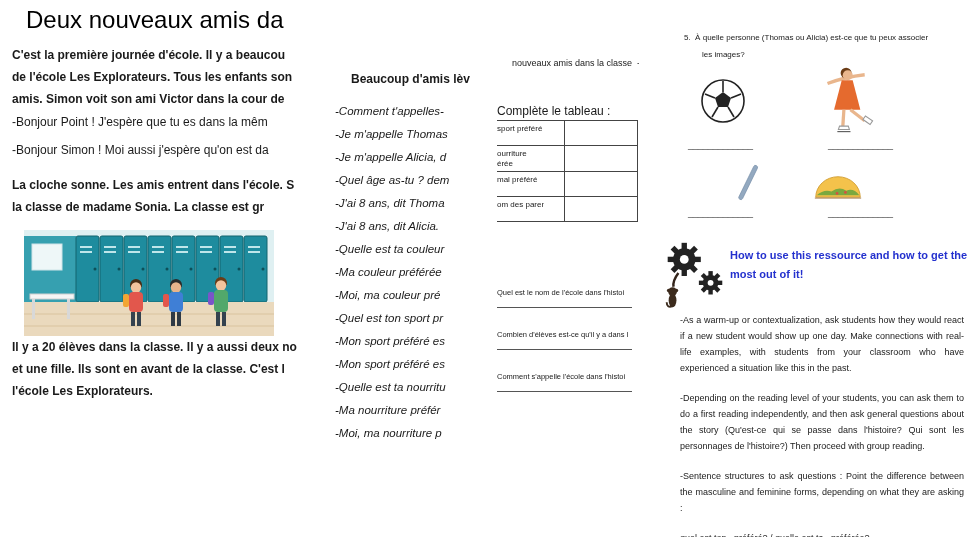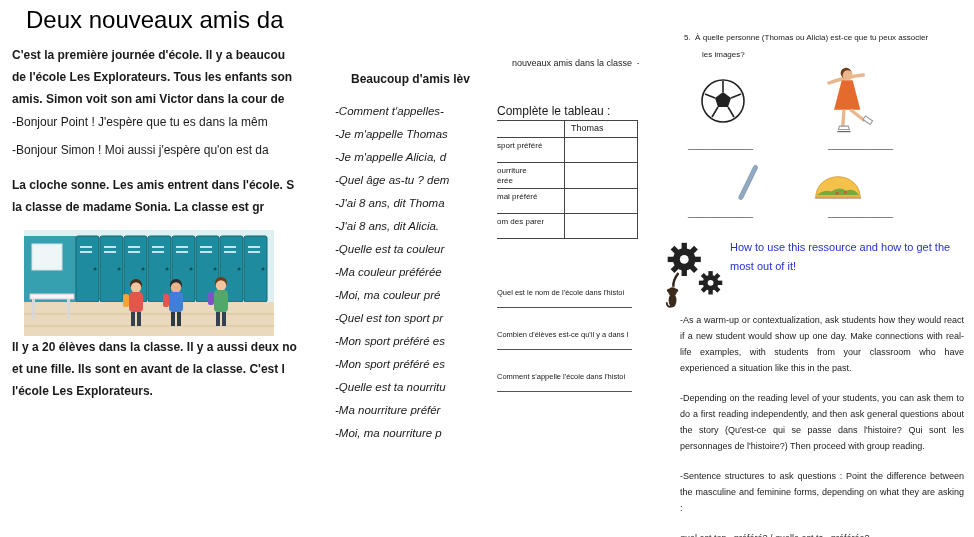--- a/index.html
+++ b/index.html
@@ -36,21 +36,21 @@
   .p3-qs { left:0; top:288px; width:140px; }
   .p3-qa { margin-bottom:22px; }
   .p3-q { font-size:7.5px; white-space:pre; overflow:hidden; }
   .p3-blank { width:135px; height:10px; border-bottom:1px solid #555; }
 
   
   #p4 { left:678px; width:290px; overflow:visible; }
   .p4-q5a { left:6px; top:33px; font-size:8px; white-space:pre; }
   .p4-q5b { left:24px; top:50px; font-size:8px; white-space:pre;text-align:right; }
   .p4-blank { font-size:9px; color:#333; white-space:pre; }
-  .p4-howto { left:52px; top:238px; width:238px; font-size:11px; font-weight:normal; color:#2431ce; line-height:19px; }
+  .p4-howto { left:52px; top:246px; width:238px; font-size:11px; font-weight:bold; color:#2431ce; line-height:19px; }
   .p4-text { left:2px; top:312px; width:284px; font-size:9px; line-height:16px; }
   .p4-text p { margin:0 0 14px 0; text-align:justify; }
   .p4-footer { font-size:9px; }
 </style>
 </head>
 <body>
 
 <div class="canvas">
 
   <div id="p1" class="page">
@@ -160,24 +160,20 @@
       </div>
   </div>
 
   <div id="p3" class="page">
     <div class="abs p3-title">
       <span>nouveaux amis dans la classe  -  </span>
     </div>
     <div class="abs p3-caption">Complète le tableau :</div>
 
     <div class="abs p3-table">
-      <div class="p3-row hdr">
-        <div class="p3-cl"></div>
-        <div class="p3-cv">Thomas</div>
-      </div>
       <div>
 
       <div class="p3-row">
           <div class="p3-cl">
             <span>sport préféré</span>
             <span></span>
           </div>
           <div class="p3-cv"></div>
         </div>
           <div class="p3-row">

